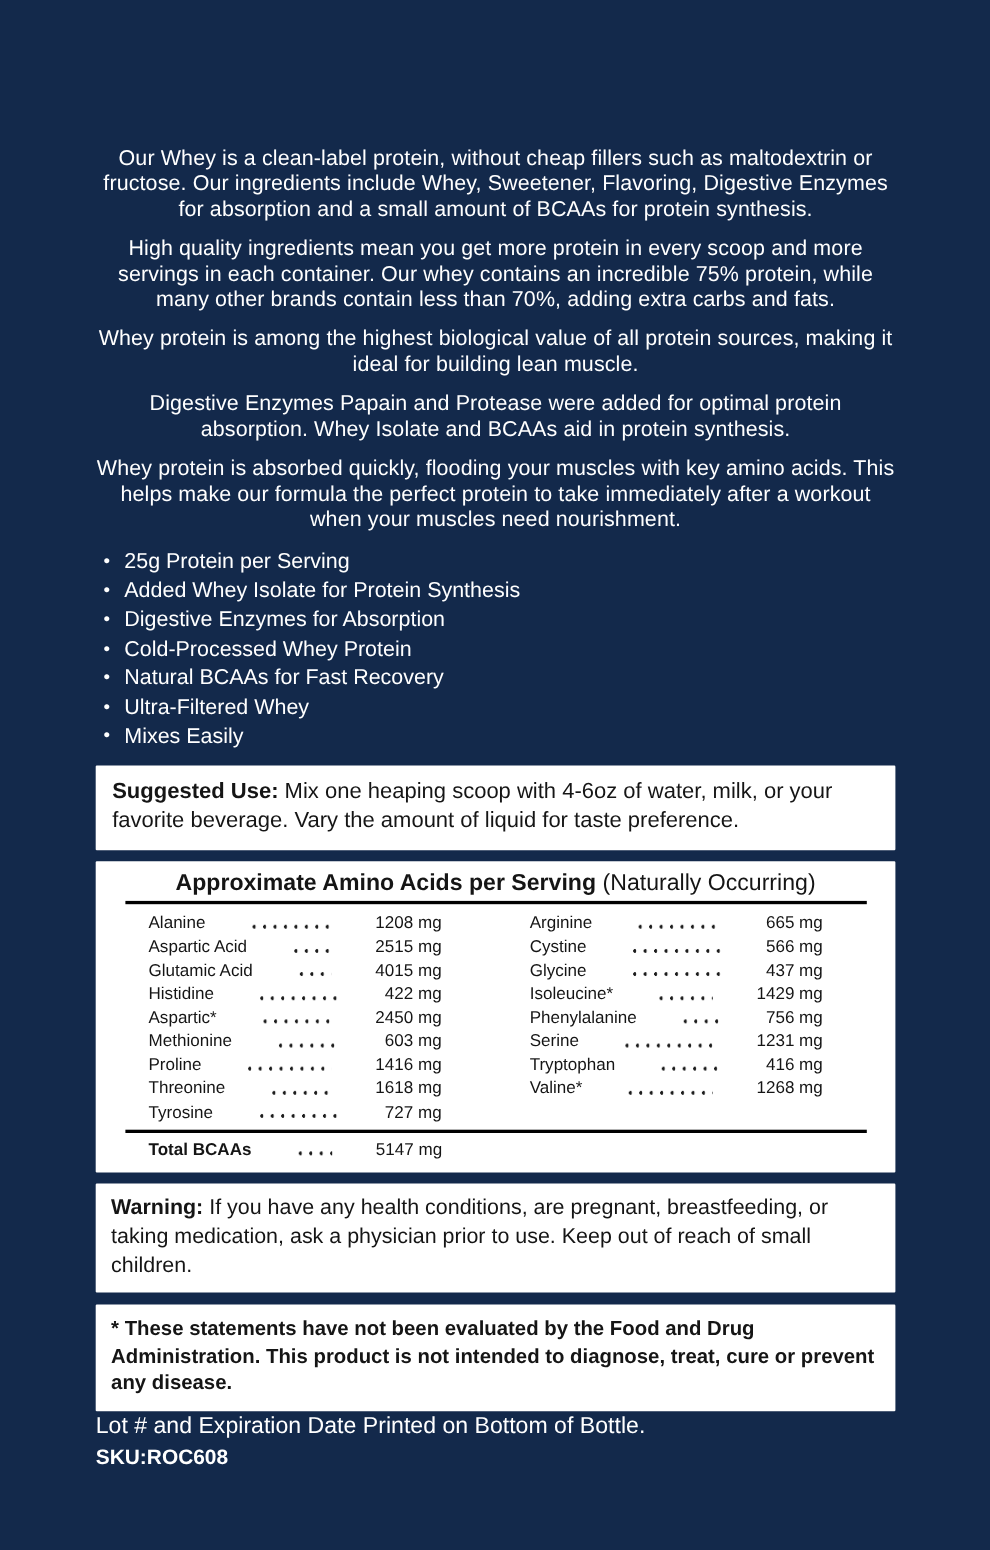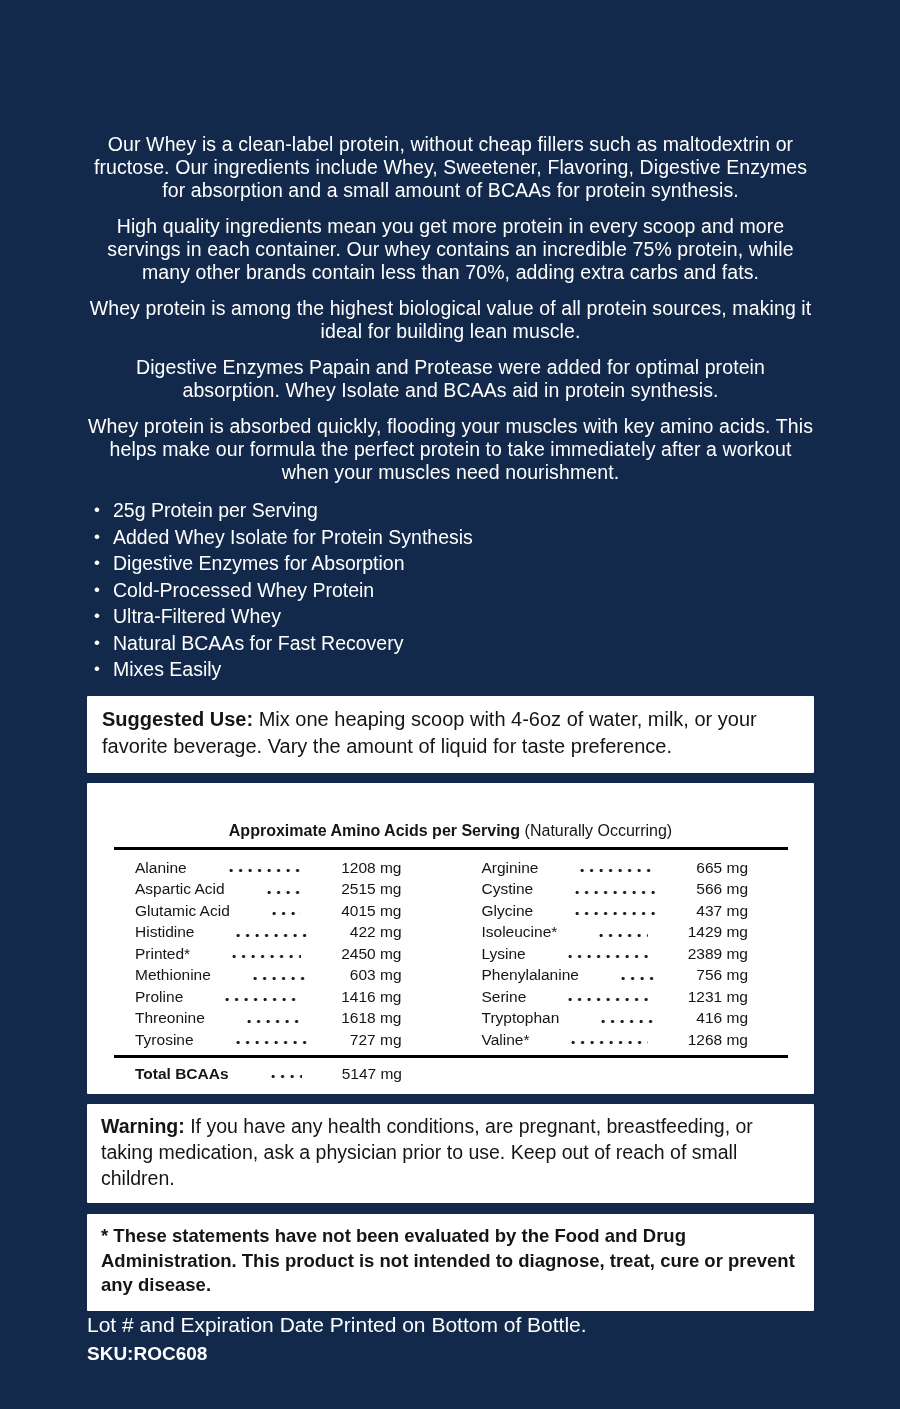--- a/index.html
+++ b/index.html
@@ -48,21 +48,21 @@
   .bold { font-weight: bold; }
 
   .suggested-box {
     padding: 10px 15px 13px;
     font-size: 20px;
     line-height: 27px;
   }
 
   
   .amino-box { margin-top: 10px; padding: 9px 0 10px; }
-  .amino-title { text-align: center; font-size: 16px; line-height: 21px; margin-top: 28px; }
+  .amino-title { text-align: center; font-size: 21px; line-height: 21px; }
   .amino-rule { height: 3px; background: #000; margin: 6px 26px 7px 27px; }
   .amino-rule.thin { height: 2.5px; margin-top: 5px; margin-bottom: 5px; }
   .amino-cols { display: flex; padding: 0 66px 0 48px; gap: 80px; }
   .amino-col { flex: 1; min-width: 0; }
   .amino-row, .amino-total {
     display: flex;
     align-items: flex-end;
     font-size: 15.5px;
     line-height: 21.5px;
     gap: 36px;
@@ -110,22 +110,22 @@
       <p class="body-par">Whey protein is among the highest biological value of all protein sources, making it ideal for building lean muscle.</p>
       <p class="body-par">Digestive Enzymes Papain and Protease were added for optimal protein absorption. Whey Isolate and BCAAs aid in protein synthesis.</p>
       <p class="body-par">Whey protein is absorbed quickly, flooding your muscles with key amino acids. This helps make our formula the perfect protein to take immediately after a workout when your muscles need nourishment.</p>
     </div>
 
   <ul class="bullet-list">
       <li>25g Protein per Serving</li>
       <li>Added Whey Isolate for Protein Synthesis</li>
       <li>Digestive Enzymes for Absorption</li>
       <li>Cold-Processed Whey Protein</li>
+      <li>Natural BCAAs for Fast Recovery</li>
       <li>Ultra-Filtered Whey</li>
-      <li>Natural BCAAs for Fast Recovery</li>
       <li>Mixes Easily</li>
     </ul>
 
   <div class="white-box suggested-box">
     <span class="bold">Suggested Use:</span><span> Mix one heaping scoop with 4-6oz of water, milk, or your favorite beverage. Vary the amount of liquid for taste preference.</span>
   </div>
 
   <div class="white-box amino-box">
     <div class="amino-title">
       <span class="bold">Approximate Amino Acids per Serving</span>
@@ -148,21 +148,21 @@
             <span class="amino-name">Glutamic Acid</span>
             <span class="dot-leader"></span>
             <span class="amino-value">4015 mg</span>
           </div>
           <div class="amino-row">
             <span class="amino-name">Histidine</span>
             <span class="dot-leader"></span>
             <span class="amino-value">422 mg</span>
           </div>
           <div class="amino-row">
-            <span class="amino-name">Printed*</span>
+            <span class="amino-name">Aspartic*</span>
             <span class="dot-leader"></span>
             <span class="amino-value">2450 mg</span>
           </div>
           <div class="amino-row">
             <span class="amino-name">Methionine</span>
             <span class="dot-leader"></span>
             <span class="amino-value">603 mg</span>
           </div>
           <div class="amino-row">
             <span class="amino-name">Proline</span>
@@ -193,25 +193,20 @@
           </div>
           <div class="amino-row">
             <span class="amino-name">Glycine</span>
             <span class="dot-leader"></span>
             <span class="amino-value">437 mg</span>
           </div>
           <div class="amino-row">
             <span class="amino-name">Isoleucine*</span>
             <span class="dot-leader"></span>
             <span class="amino-value">1429 mg</span>
-          </div>
-          <div class="amino-row">
-            <span class="amino-name">Lysine</span>
-            <span class="dot-leader"></span>
-            <span class="amino-value">2389 mg</span>
           </div>
           <div class="amino-row">
             <span class="amino-name">Phenylalanine</span>
             <span class="dot-leader"></span>
             <span class="amino-value">756 mg</span>
           </div>
           <div class="amino-row">
             <span class="amino-name">Serine</span>
             <span class="dot-leader"></span>
             <span class="amino-value">1231 mg</span>

